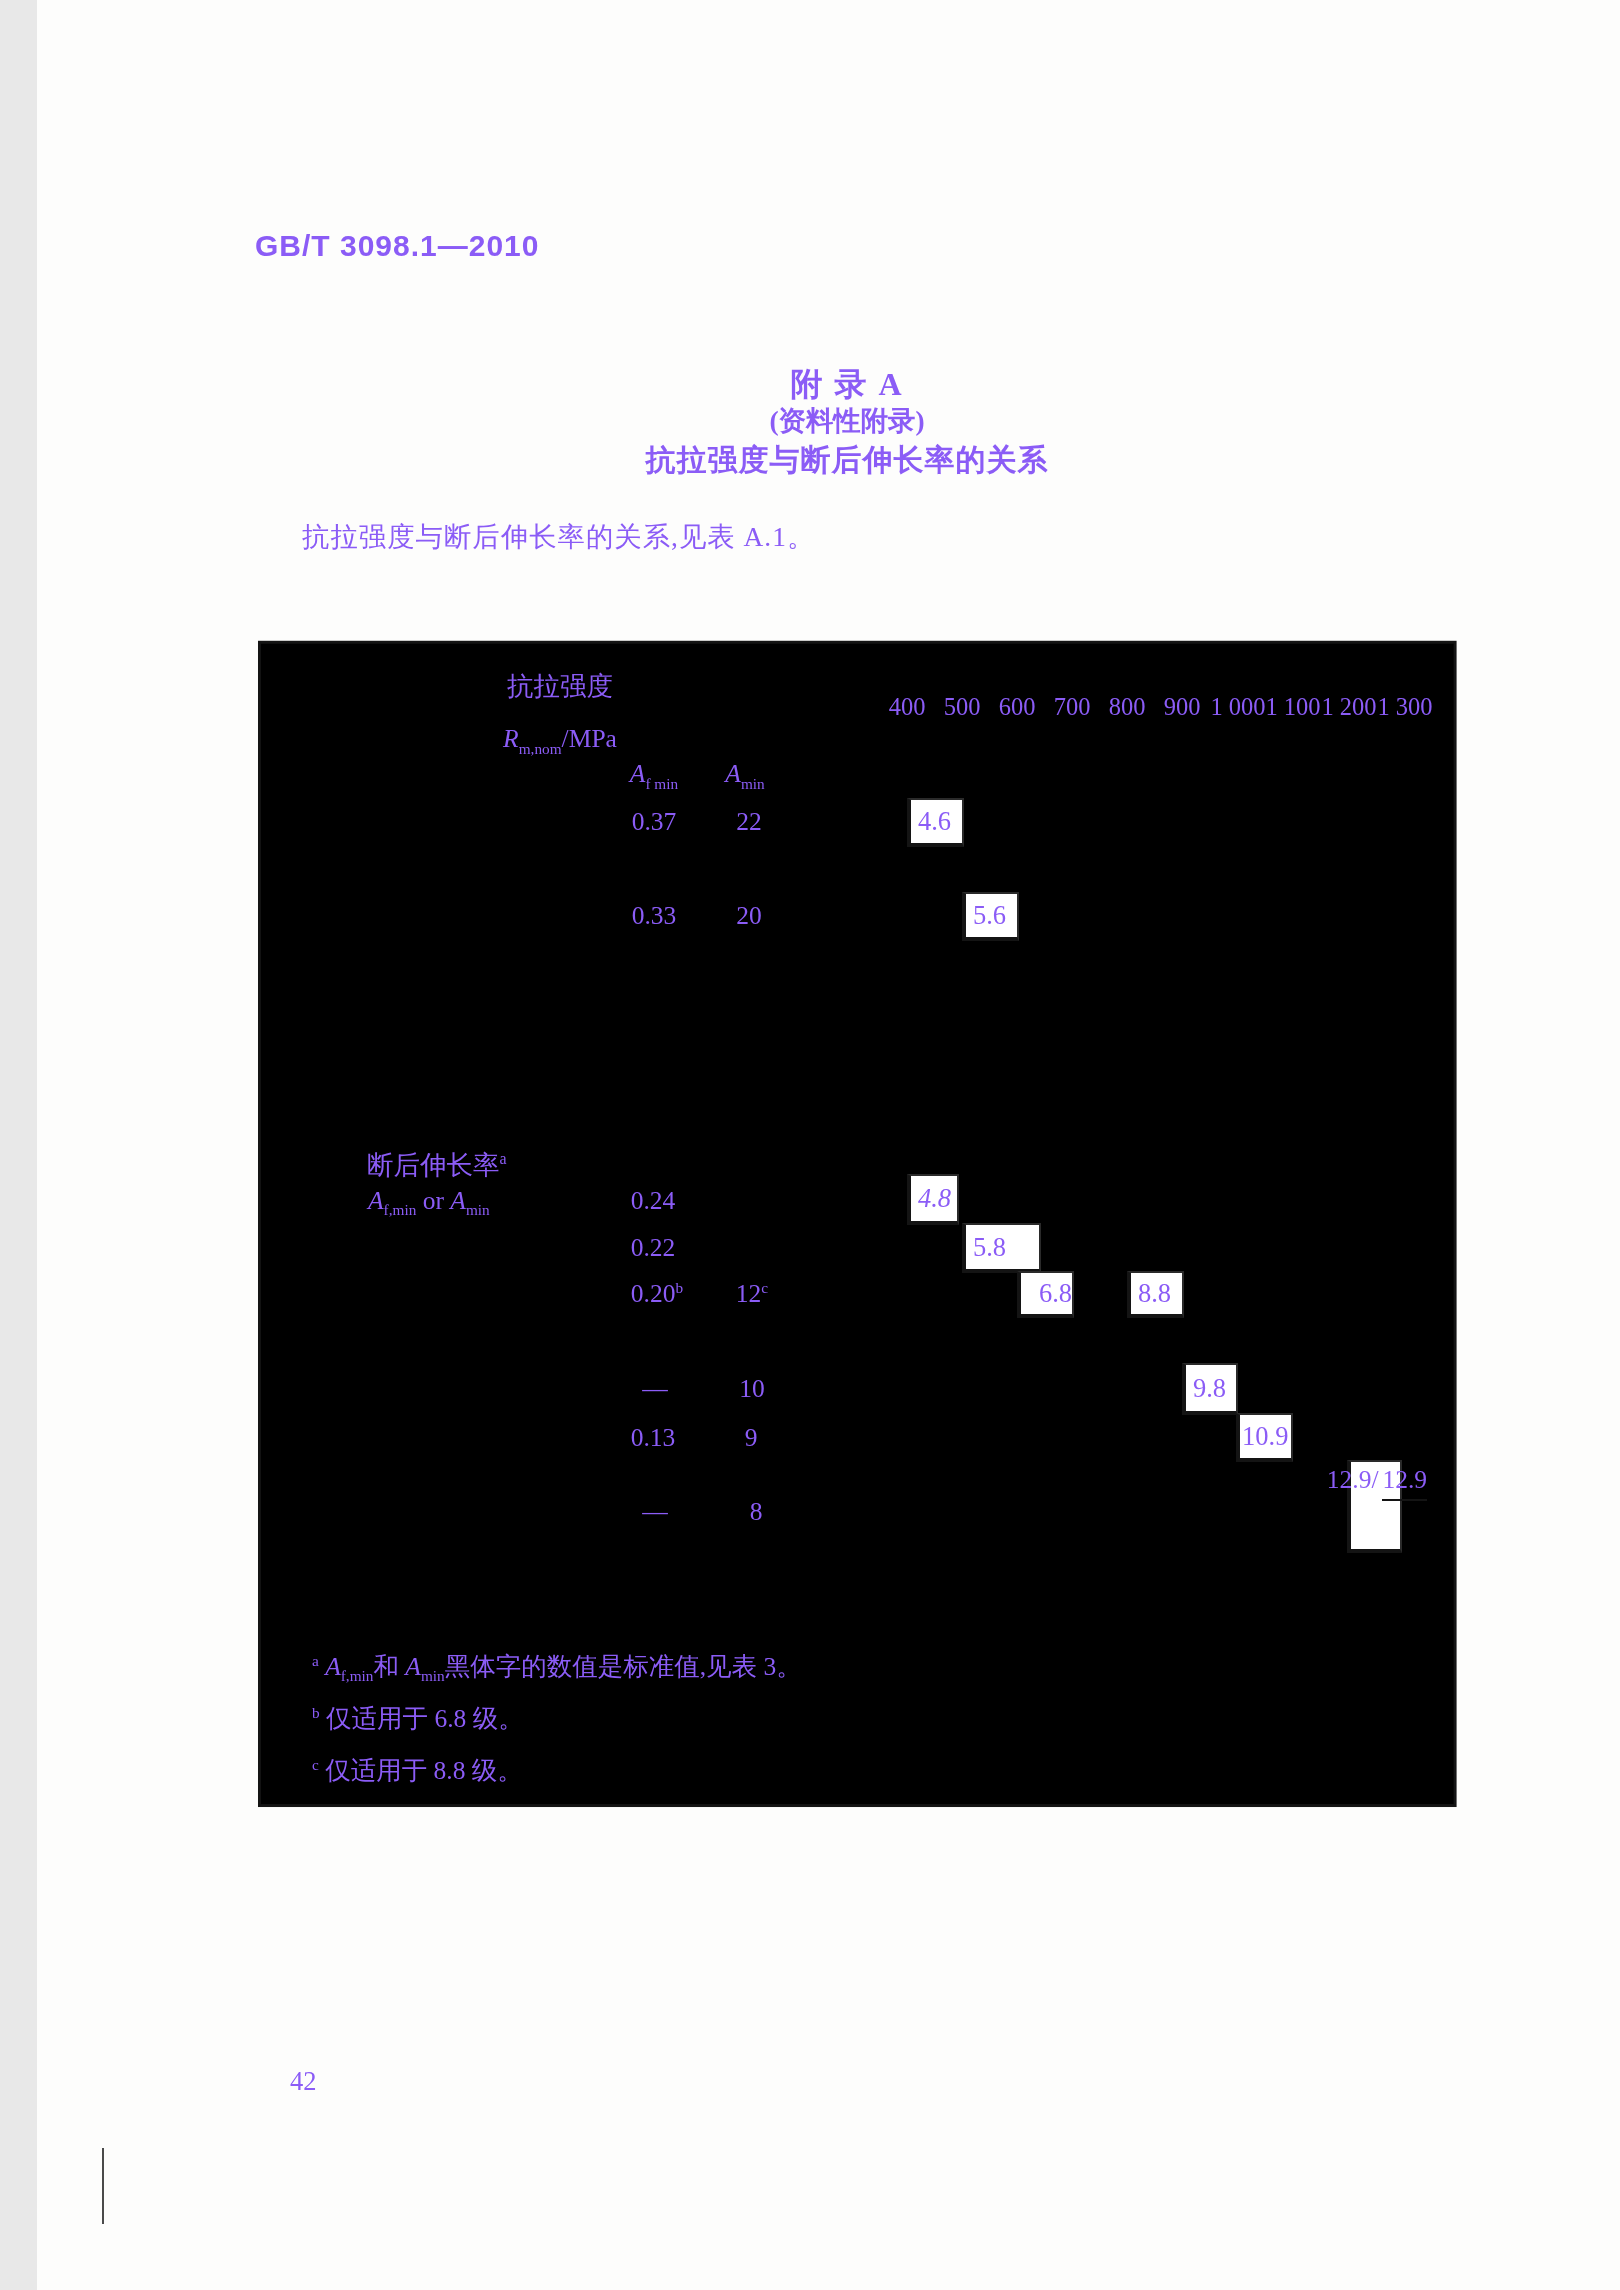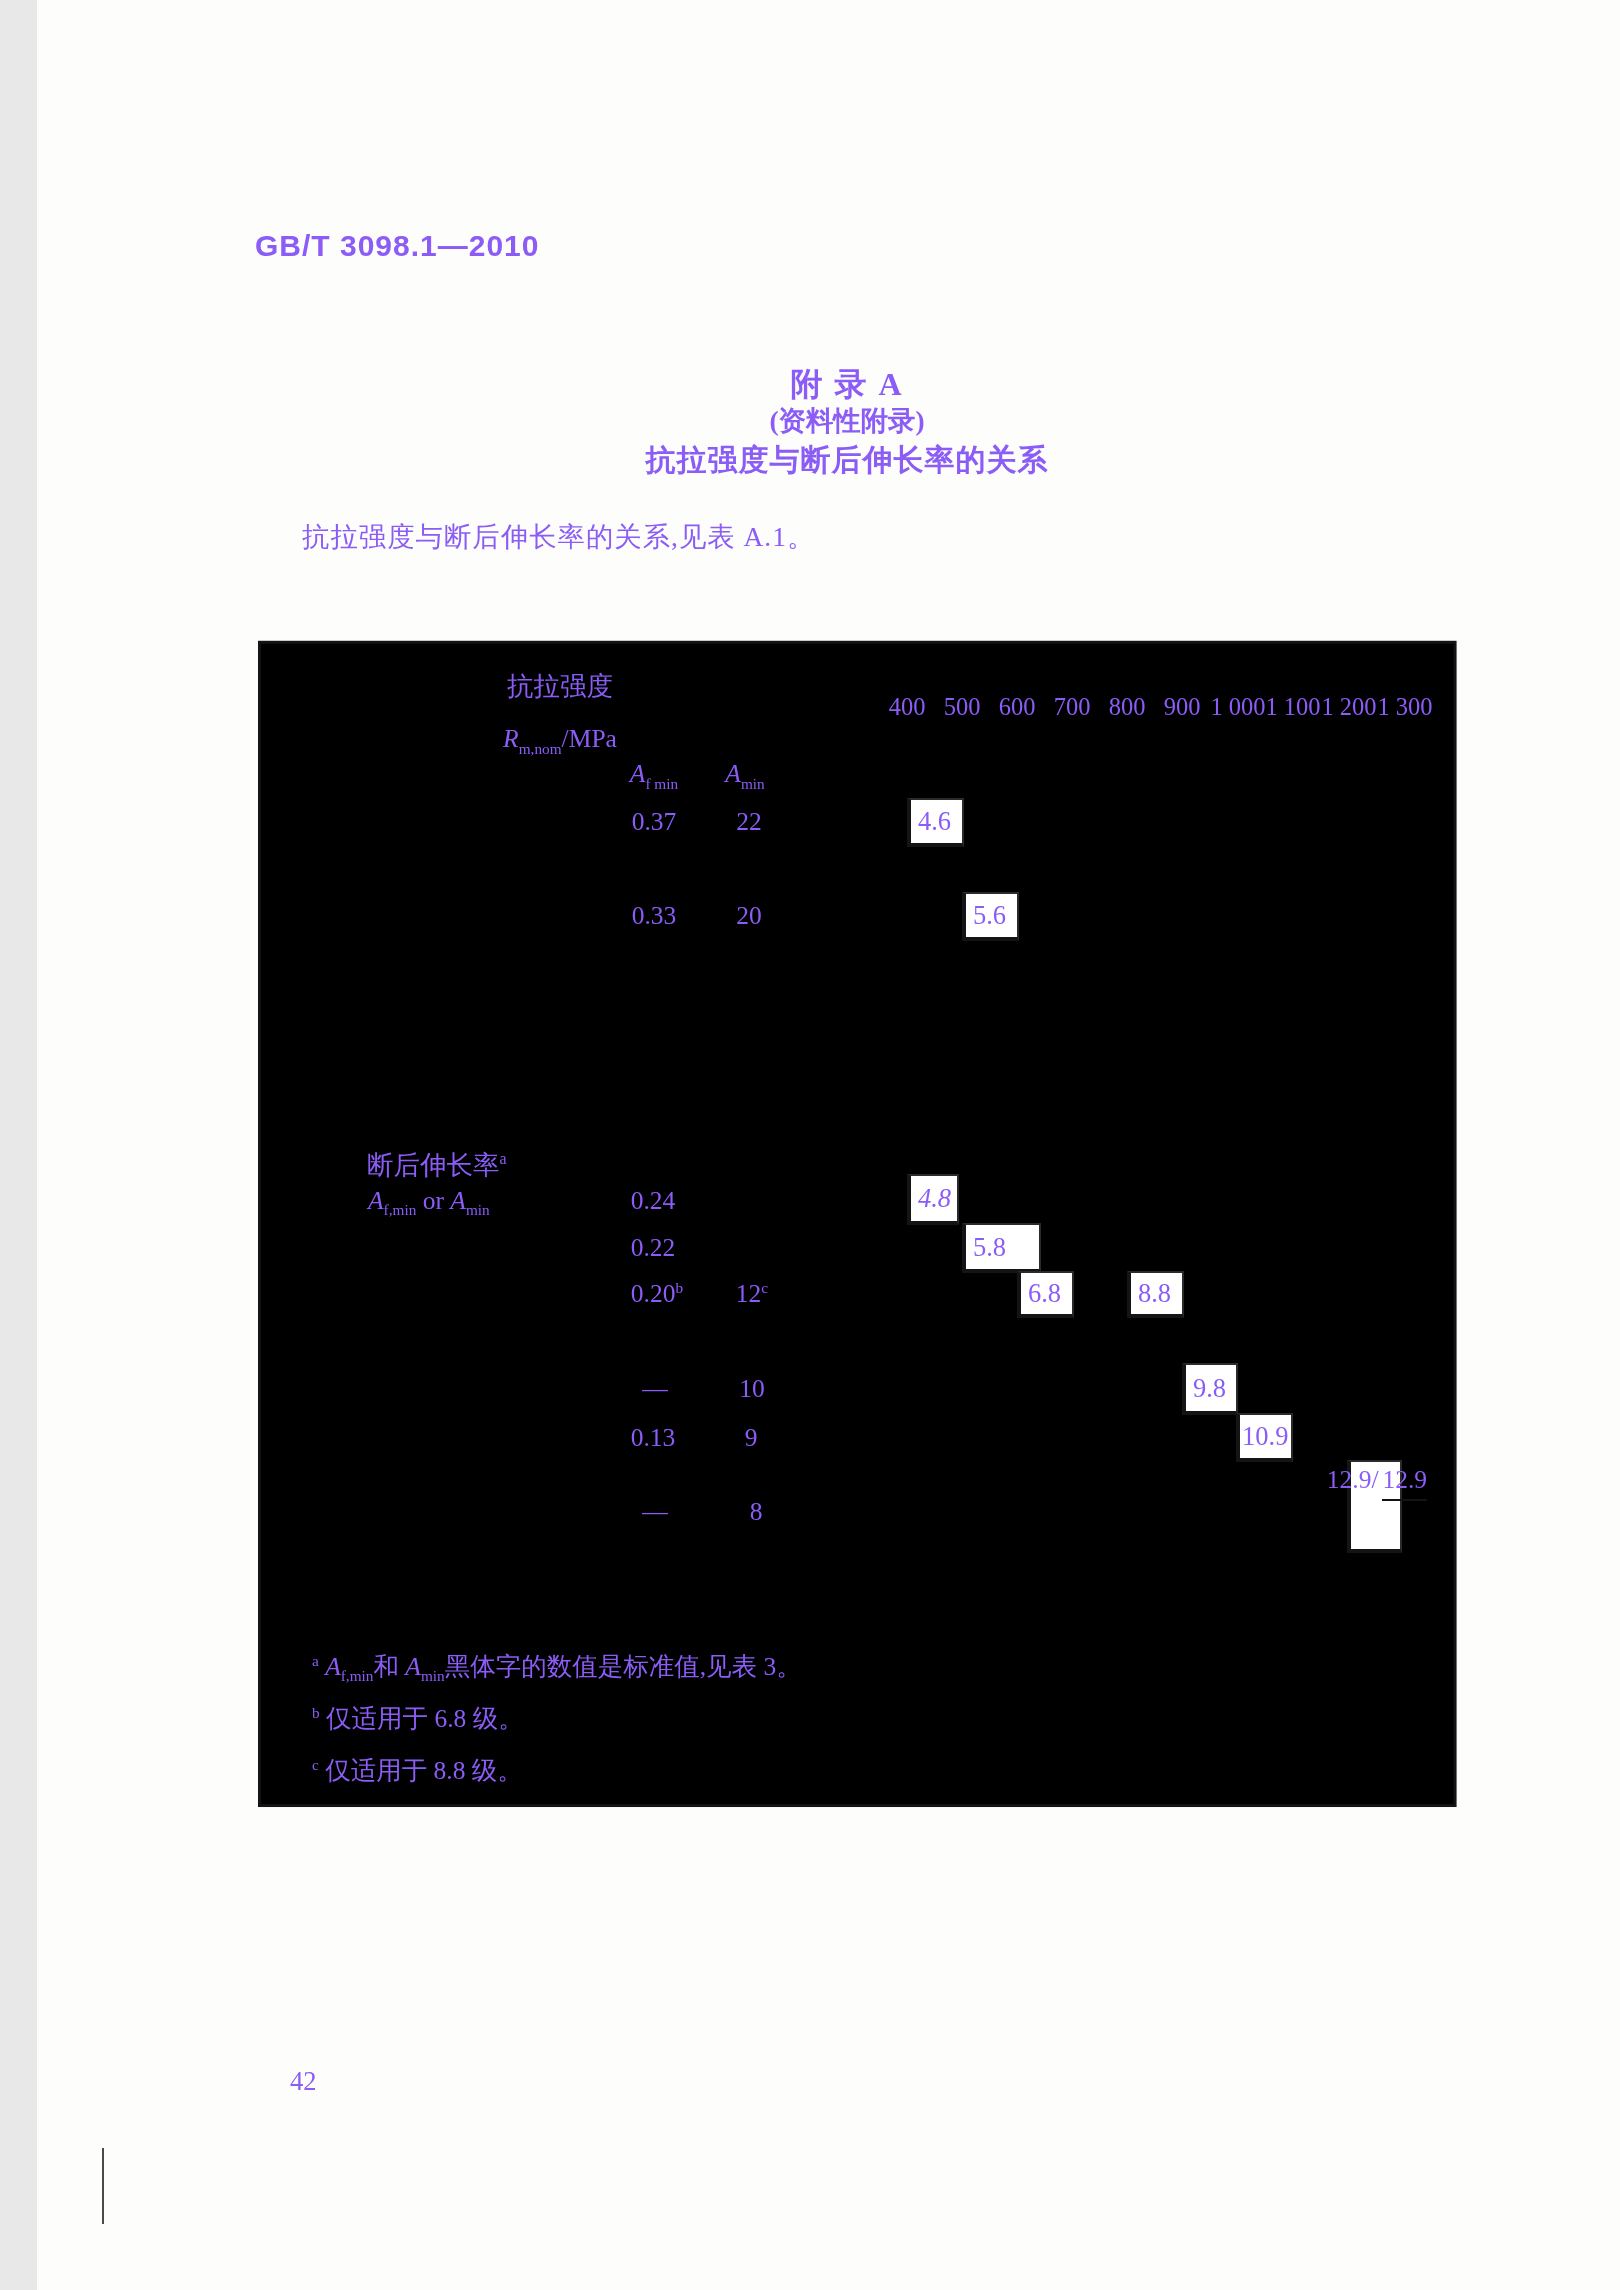--- a/index.html
+++ b/index.html
@@ -143,21 +143,21 @@
     </div>
   <div class="cls-box" style="left:925px;top:892px;width:57px;height:49px;">
       <span>5.6</span>
     </div>
   <div class="cls-box" style="left:870px;top:1174px;width:52px;height:51px;font-style:italic;">
       <span>4.8</span>
     </div>
   <div class="cls-box" style="left:925px;top:1223px;width:79px;height:50px;">
       <span>5.8</span>
     </div>
-  <div class="cls-box" style="left:980px;top:1271px;width:57px;height:47px;">
+  <div class="cls-box" style="left:980px;top:1271px;width:57px;height:47px;justify-content:flex-end;">
       <span>6.8</span>
     </div>
   <div class="cls-box" style="left:1090px;top:1271px;width:57px;height:47px;">
       <span>8.8</span>
     </div>
   <div class="cls-box" style="left:1145px;top:1363px;width:56px;height:52px;">
       <span>9.8</span>
     </div>
   <div class="cls-box" style="left:1199px;top:1413px;width:57px;height:49px;padding-left:2px;">
       <span>10.9</span>

